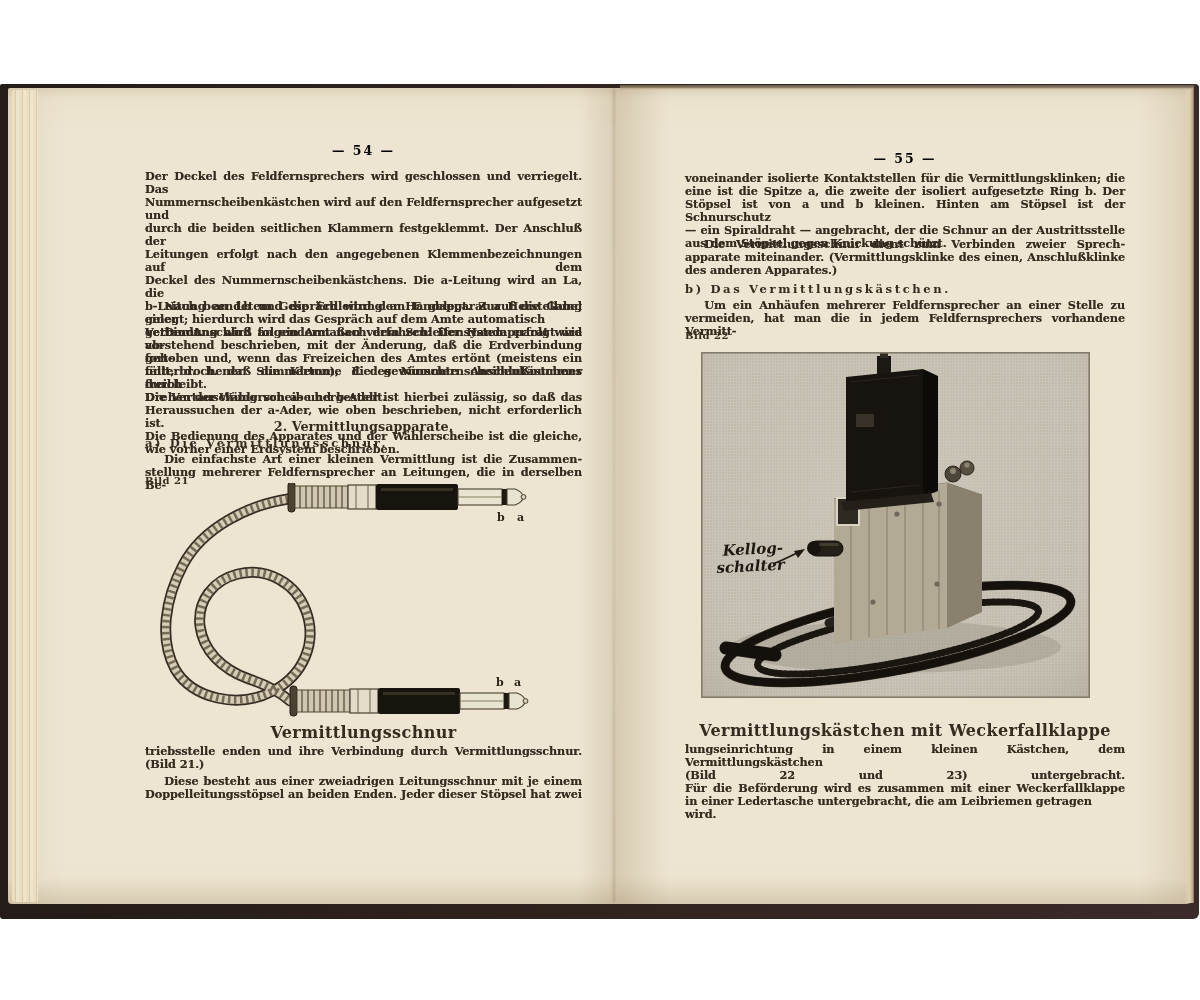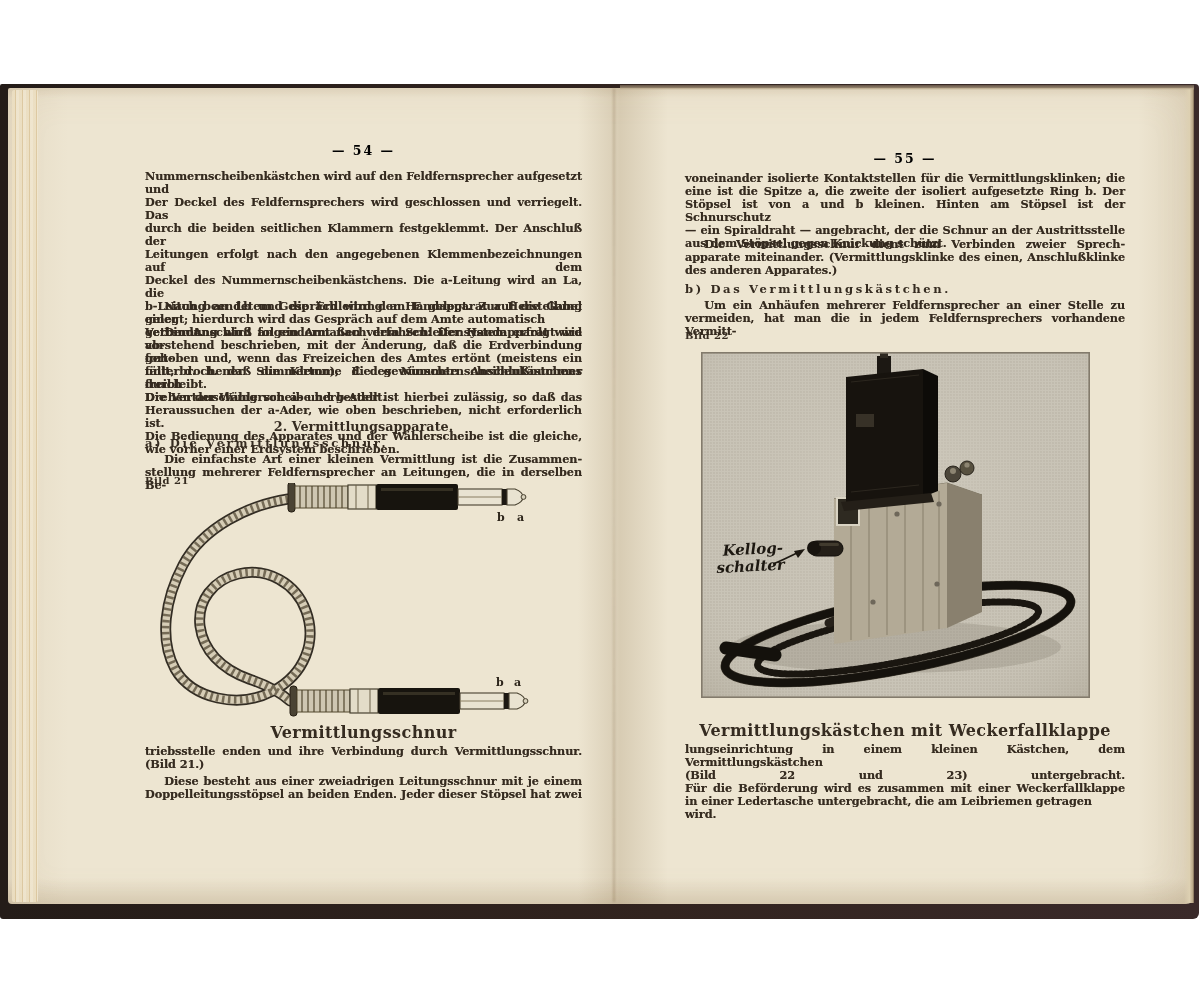--- a/index.html
+++ b/index.html
@@ -72,22 +72,22 @@
 <div class="pages"></div>
 <div class="edge-stack"></div>
 <div class="edge-right"></div>
 <div class="edge-top"></div>
 <div class="gutter-line"></div>
 
 <div class="col col-left">
   <div class="block pagenum" style="top:58px">—  54  —</div>
 
   <div class="block para" style="top:85px">
+      <div class="tl j">Der Deckel des Feldfernsprechers wird geschlossen und verriegelt.  Das</div>
       <div class="tl j">Nummernscheibenkästchen wird auf den Feldfernsprecher aufgesetzt und</div>
-      <div class="tl j">Der Deckel des Feldfernsprechers wird geschlossen und verriegelt.  Das</div>
       <div class="tl j">durch die beiden seitlichen Klammern festgeklemmt.  Der Anschluß der</div>
       <div class="tl j">Leitungen erfolgt nach den angegebenen Klemmenbezeichnungen auf dem</div>
       <div class="tl j">Deckel des Nummernscheibenkästchens.  Die a-Leitung wird an La, die</div>
       <div class="tl j">b-Leitung an Lb und die Erdleitung an E gelegt.  Zur Herstellung einer</div>
       <div class="tl j">Verbindung wird folgendermaßen verfahren: Der Handapparat wird ab-</div>
       <div class="tl j">gehoben und, wenn das Freizeichen des Amtes ertönt (meistens ein</div>
       <div class="tl j">unterbrochener Summerton), die gewünschte Anschlußnummer durch</div>
       <div class="tl">Drehen der Wählerscheibe hergestellt.</div>
     </div>
   <div class="block para" style="top:215px">

